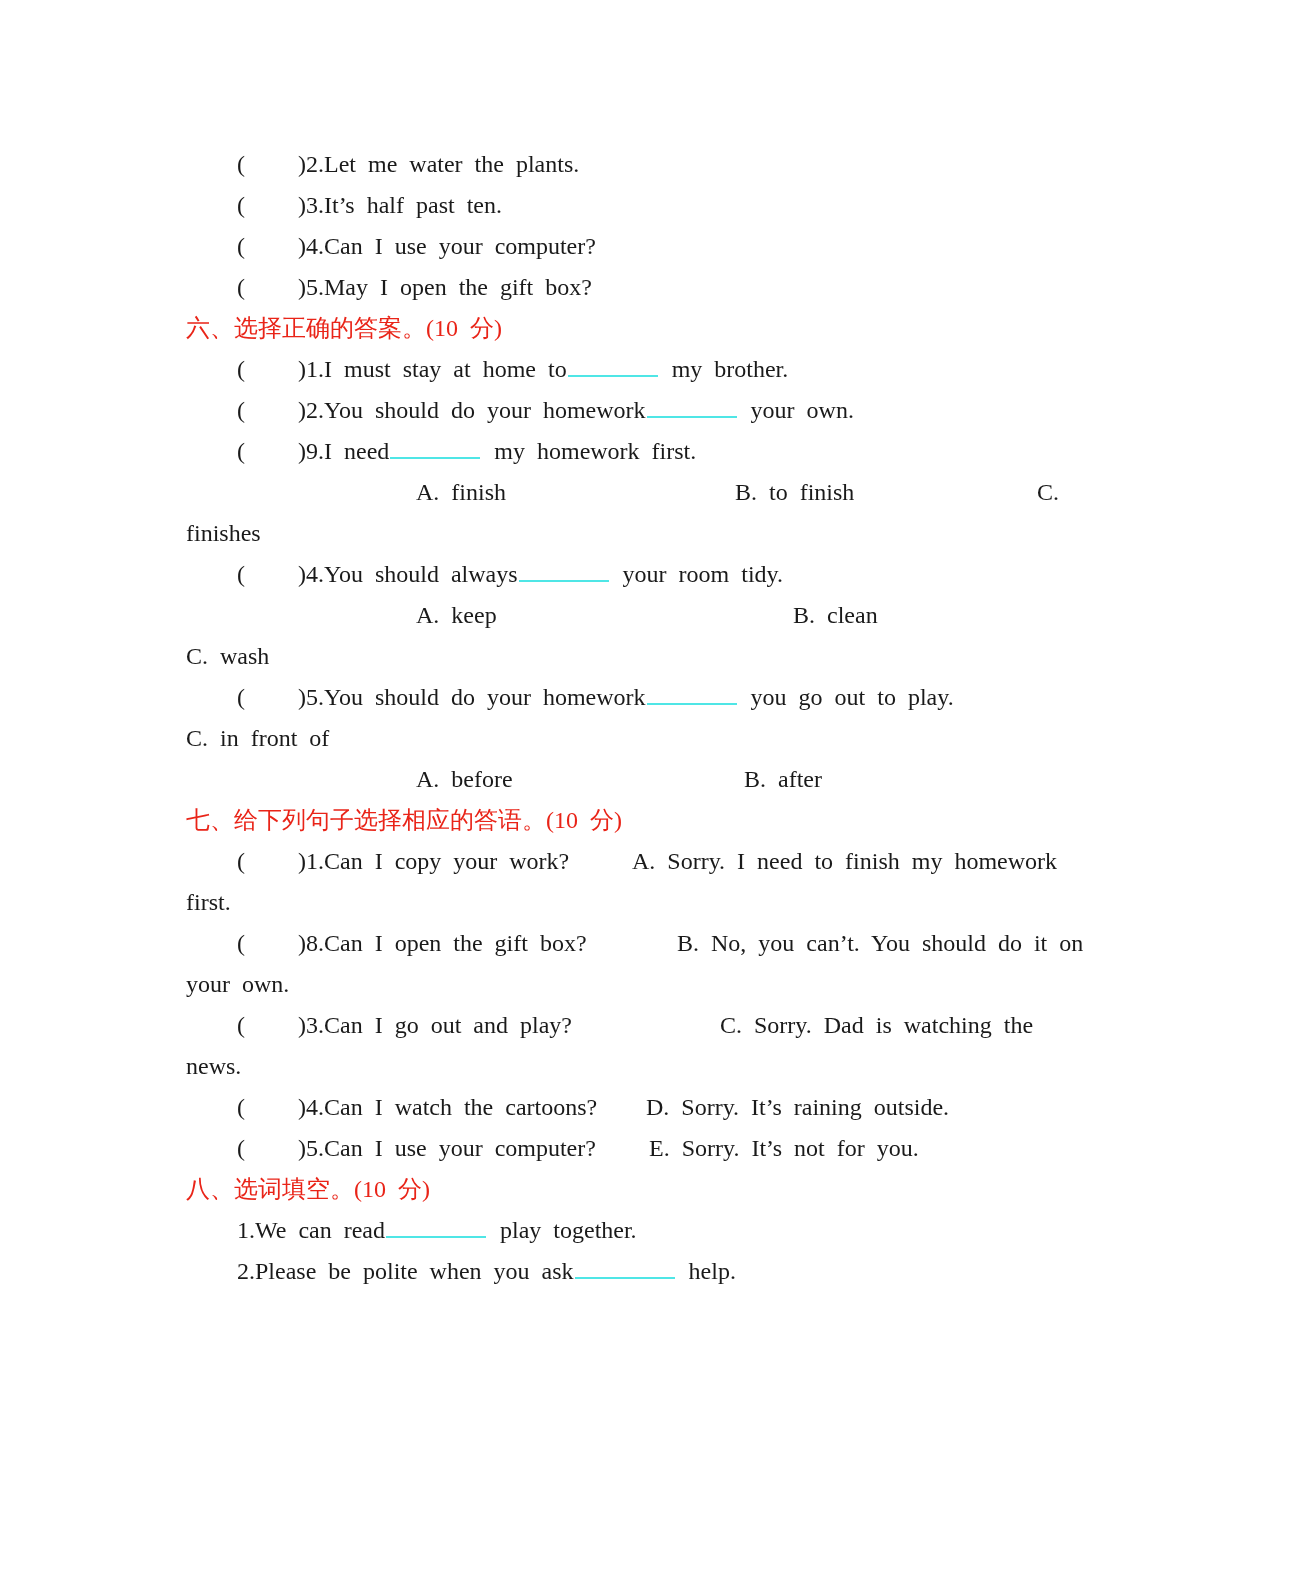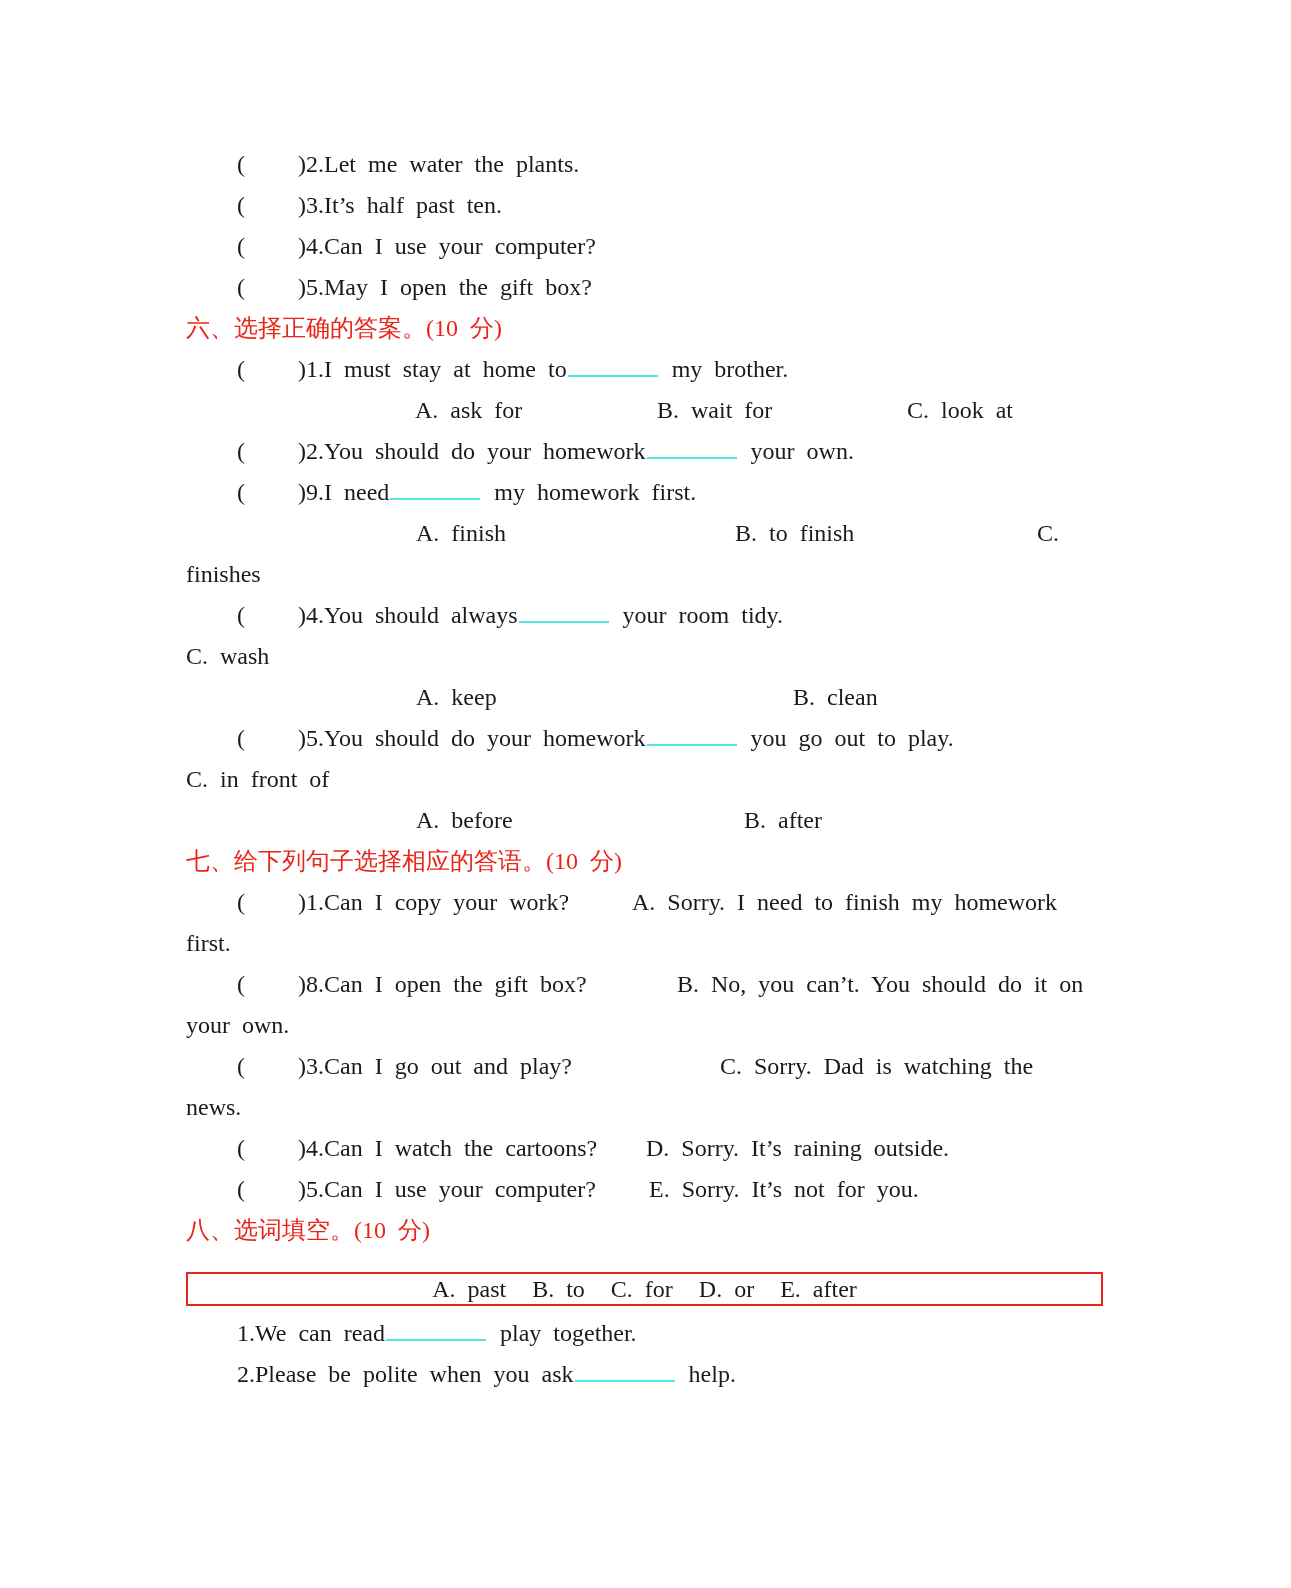--- a/index.html
+++ b/index.html
@@ -87,25 +87,20 @@
     </div>
     <div class="line ind">
       <span class="paren">(</span><span class="gap"></span><span>)5.May I open the gift box?</span>
     </div>
 
     <div class="sec-title">六、选择正确的答案。(10 分)</div>
 
     <div class="line ind">
       <span class="paren">(</span><span class="gap"></span><span>)1.I must stay at home to</span><span class="blank"></span><span>my brother.</span>
     </div>
-    <div class="line">
-      <span class="opt" style="left:229px">A. ask for</span>
-      <span class="opt" style="left:471px">B. wait for</span>
-      <span class="opt" style="left:721px">C. look at</span>
-    </div>
 
     <div class="line ind">
       <span class="paren">(</span><span class="gap"></span><span>)2.You should do your homework</span><span class="blank"></span><span>your own.</span>
     </div>
 
     <div class="line ind">
       <span class="paren">(</span><span class="gap"></span><span>)9.I need</span><span class="blank"></span><span>my homework first.</span>
     </div>
     <div class="line">
       <span class="opt" style="left:230px">A. finish</span>
@@ -113,25 +108,25 @@
       <span class="opt" style="left:851px">C.</span>
     </div>
     <div class="line">
       <span>finishes</span>
     </div>
 
     <div class="line ind">
       <span class="paren">(</span><span class="gap"></span><span>)4.You should always</span><span class="blank"></span><span>your room tidy.</span>
     </div>
     <div class="line">
-      <span>C. wash</span>
+      <span class="opt" style="left:230px">A. keep</span>
+      <span class="opt" style="left:607px">B. clean</span>
     </div>
     <div class="line">
-      <span class="opt" style="left:230px">A. keep</span>
-      <span class="opt" style="left:607px">B. clean</span>
+      <span>C. wash</span>
     </div>
 
     <div class="line ind">
       <span class="paren">(</span><span class="gap"></span><span>)5.You should do your homework</span><span class="blank"></span><span>you go out to play.</span>
     </div>
     <div class="line">
       <span>C. in front of</span>
     </div>
     <div class="line">
       <span class="opt" style="left:230px">A. before</span>
@@ -169,27 +164,20 @@
       <span class="ans" style="left:460px">D. Sorry. It’s raining outside.</span>
     </div>
 
     <div class="line ind">
       <span class="paren">(</span><span class="gap"></span><span>)5.Can I use your computer?</span>
       <span class="ans" style="left:463px">E. Sorry. It’s not for you.</span>
     </div>
 
     <div class="sec-title">八、选词填空。(10 分)</div>
 
-    <div class="bank-box">
-      <span>A. past</span>
-      <span>B. to</span>
-      <span>C. for</span>
-      <span>D. or</span>
-      <span>E. after</span>
-    </div>
 
     <div class="line ind">
       <span>1.We can read</span><span class="blank blank-lg"></span><span>play together.</span>
     </div>
     <div class="line ind">
       <span>2.Please be polite when you ask</span><span class="blank blank-lg"></span><span>help.</span>
     </div>
 
   </div>
 </div>

